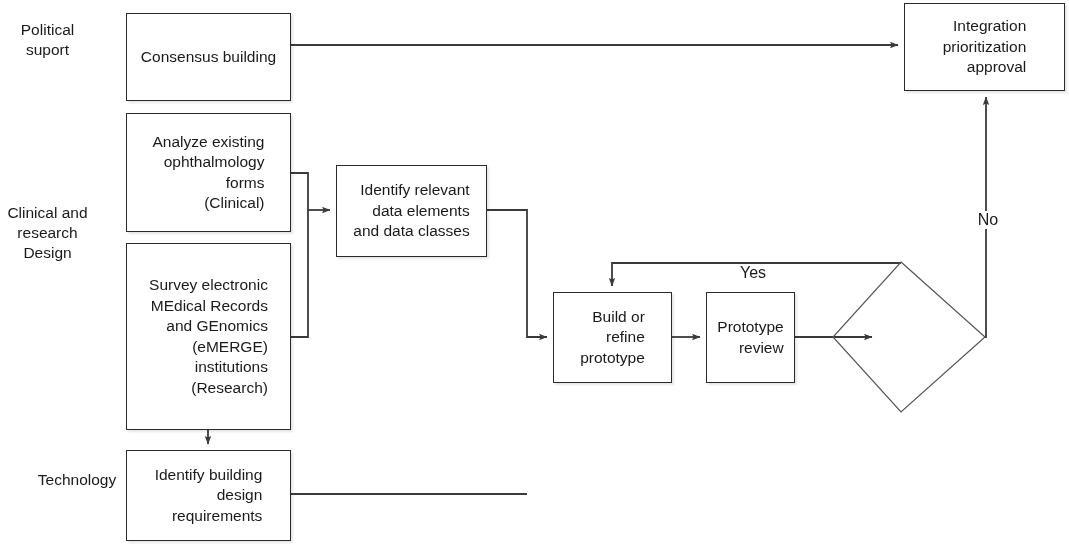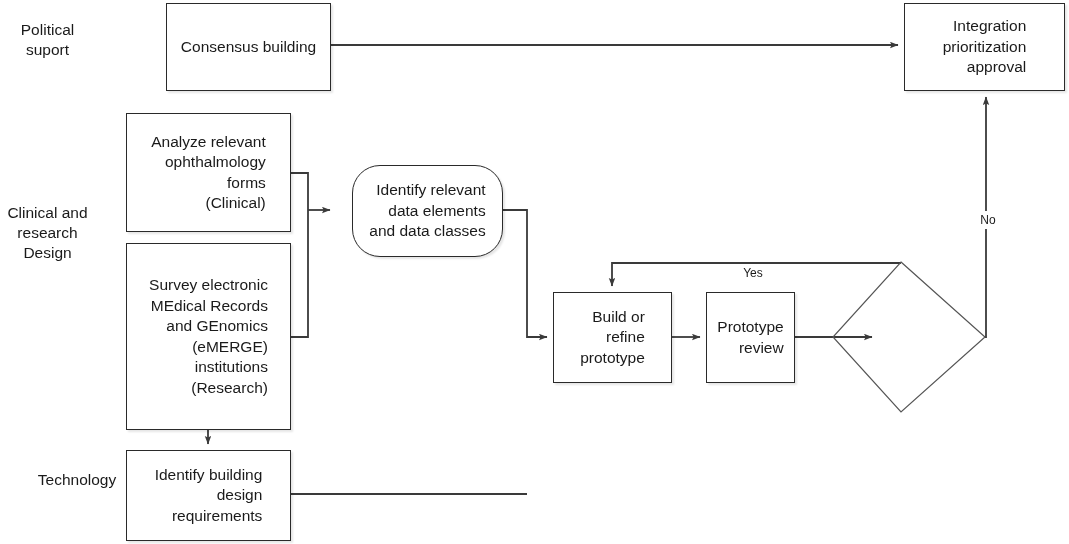--- a/index.html
+++ b/index.html
@@ -55,21 +55,21 @@
     color: #1a1a1a;
     font-size: 15.5px;
     line-height: 20.5px;
     white-space: pre-line;
     font-family: "Liberation Sans", sans-serif;
   }
   .edge-label {
     position: absolute;
     background: #ffffff;
     color: #1a1a1a;
-    font-size: 12px;
+    font-size: 16px;
     line-height: 18px;
     text-align: center;
     padding: 0 3px;
     font-family: "Liberation Sans", sans-serif;
   }
 </style>
 </head>
 <body>
 
 <div id="canvas">
@@ -107,39 +107,39 @@
 
   <div class="swimlane-label" style="left:0px; top:20px; width:95px;">Political
 suport</div>
 
   <div class="swimlane-label" style="left:0px; top:203px; width:95px;text-align:center;">Clinical and
 research
 Design</div>
 
   <div class="swimlane-label" style="left:0px; top:470px; width:100px;padding-left:27px;">Technology</div>
 
-  <div class="node box" style="left:126px; top:3px; width:165px; height:88px;margin-left:40px;">Consensus building</div>
+  <div class="node box" style="left:126px; top:13px; width:165px; height:88px;">Consensus building</div>
 
   <div class="node box" style="left:904px; top:3px; width:161px; height:88px;">Integration
 prioritization
 approval</div>
 
-  <div class="node box" style="left:126px; top:113px; width:165px; height:119px;">Analyze relevant
+  <div class="node box" style="left:126px; top:113px; width:165px; height:119px;">Analyze existing
 ophthalmology
 forms
 (Clinical)</div>
 
   <div class="node box" style="left:126px; top:243px; width:165px; height:187px;">Survey electronic
 MEdical Records
 and GEnomics
 (eMERGE)
 institutions
 (Research)</div>
 
-  <div class="node box" style="left:352px; top:165px; width:151px; height:92px;border-radius:28px;">Identify relevant
+  <div class="node box" style="left:336px; top:165px; width:151px; height:92px;">Identify relevant
 data elements
 and data classes</div>
 
   <div class="node box" style="left:126px; top:450px; width:165px; height:91px;">Identify building
 design
 requirements</div>
 
   <div class="node box" style="left:553px; top:292px; width:119px; height:91px;">Build or
 refine
 prototype</div>

